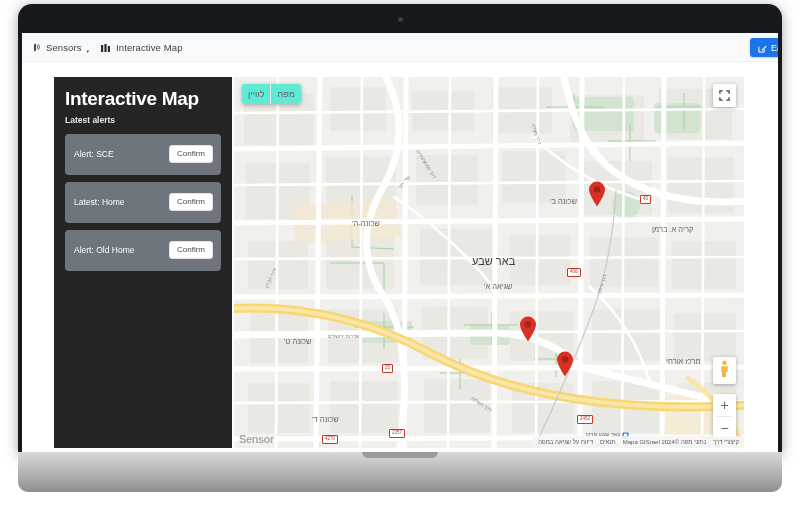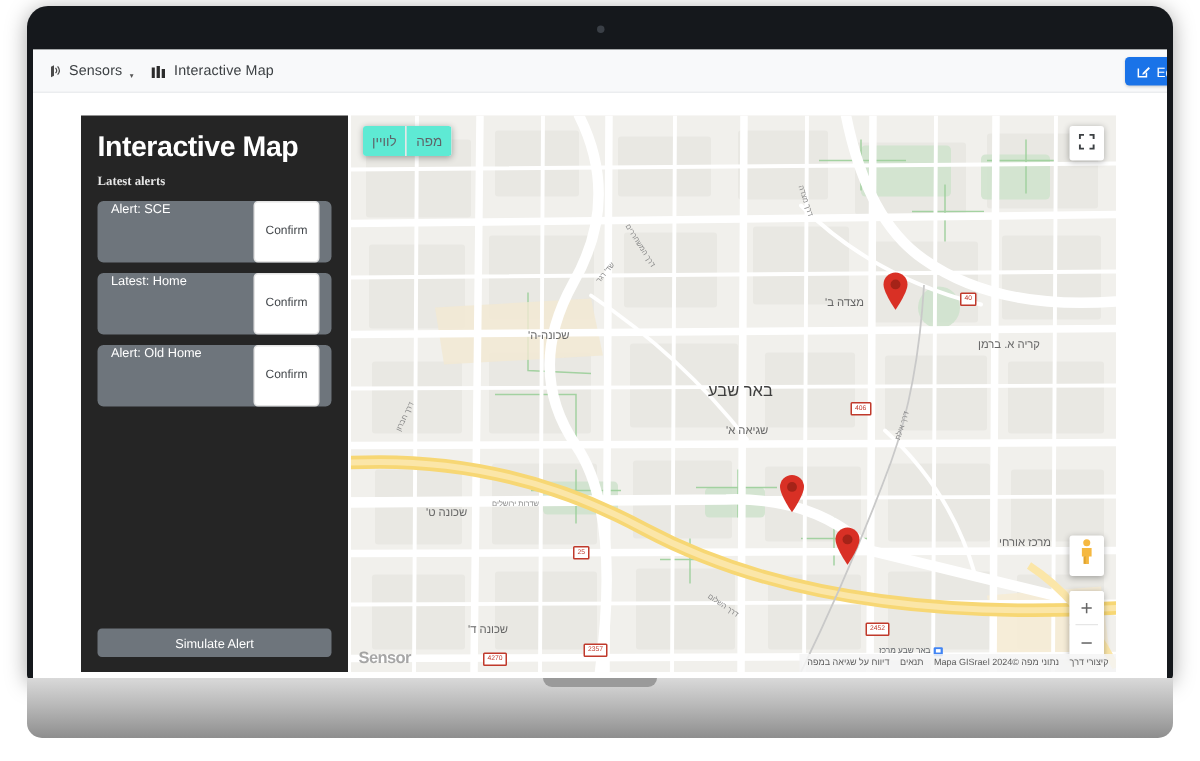--- a/index.html
+++ b/index.html
@@ -135,32 +135,32 @@
     font-weight: bold;
     letter-spacing: -0.3px;
     line-height: 1.1;
     margin: 0 0 5px 0;
   }
   #panel-subtitle {
     color: #e6e6e6;
     font-size: 8.5px;
     font-weight: bold;
     margin: 0 0 9px 0;
-    font-family: Liberation Serif, serif;
   }
   #alerts-list {
     display: flex;
     flex-direction: column;
     gap: 7px;
   }
   .alert-card {
     background: #6e757c;
     border-radius: 4px;
     height: 41px;
     display: flex;
+    align-items: center;
     justify-content: space-between;
     padding: 0 8px 0 9px;
     box-sizing: border-box;
   }
   .alert-text {
     color: #ffffff;
     font-size: 8.5px;
   }
   .confirm-btn {
     background: #ffffff;
@@ -393,21 +393,20 @@
           </div>
           <div class="alert-card">
             <span class="alert-text">Alert: Old Home</span>
             <button class="confirm-btn">Confirm</button>
           </div>
         </div>
 
         <div id="sidebar-spacer"></div>
 
         <div id="sidebar-actions">
-          <button class="wide-btn" id="simulate-alert-button">Simulate Alert</button>
         </div>
       </div>
 
       <div id="map-wrap">
 
         <svg id="map-canvas" width="510" height="371" viewBox="0 0 510 371">
           <rect x="0" y="0" width="510" height="371" fill="#f1f0ec"></rect>
 
           <g fill="#e9e8e3">
             <rect x="10" y="16" width="70" height="52" rx="2"></rect>
@@ -505,21 +504,21 @@
 
           <path d="M452 300 q34 22 58 68" stroke="#fbe6a8" stroke-width="5" fill="none"></path>
 
           <g stroke="#c9c9c9" stroke-width="1.2" fill="none">
             <path d="M300 371 q34 -70 60 -140 q18 -50 22 -118"></path>
           </g>
         </svg>
 
         <div class="map-label" id="label-city" style="left:238px; top:178px;">באר שבע</div>
 
-        <div class="map-label label-hood" style="left:316px; top:120px;">מצדה ב'</div>
+        <div class="map-label label-hood" style="left:316px; top:120px;">שכונה ב'</div>
         <div class="map-label label-hood" style="left:118px; top:142px;">שכונה-ה'</div>
         <div class="map-label label-hood" style="left:250px; top:205px;">שגיאה א'</div>
         <div class="map-label label-hood" style="left:50px;  top:260px;">שכונה ט'</div>
         <div class="map-label label-hood" style="left:78px;  top:338px;">שכונה ד'</div>
 
         <div class="map-label label-hood" style="left:418px; top:148px;">קריה א. ברמן</div>
         <div class="map-label label-hood" style="left:432px; top:280px;">מרכז אורחי</div>
 
         <div class="map-label label-street" style="left:26px;  top:198px; transform:rotate(-64deg);">דרך חברון</div>
         <div class="map-label label-street" style="left:94px;  top:256px;">שדרות ירושלים</div>

